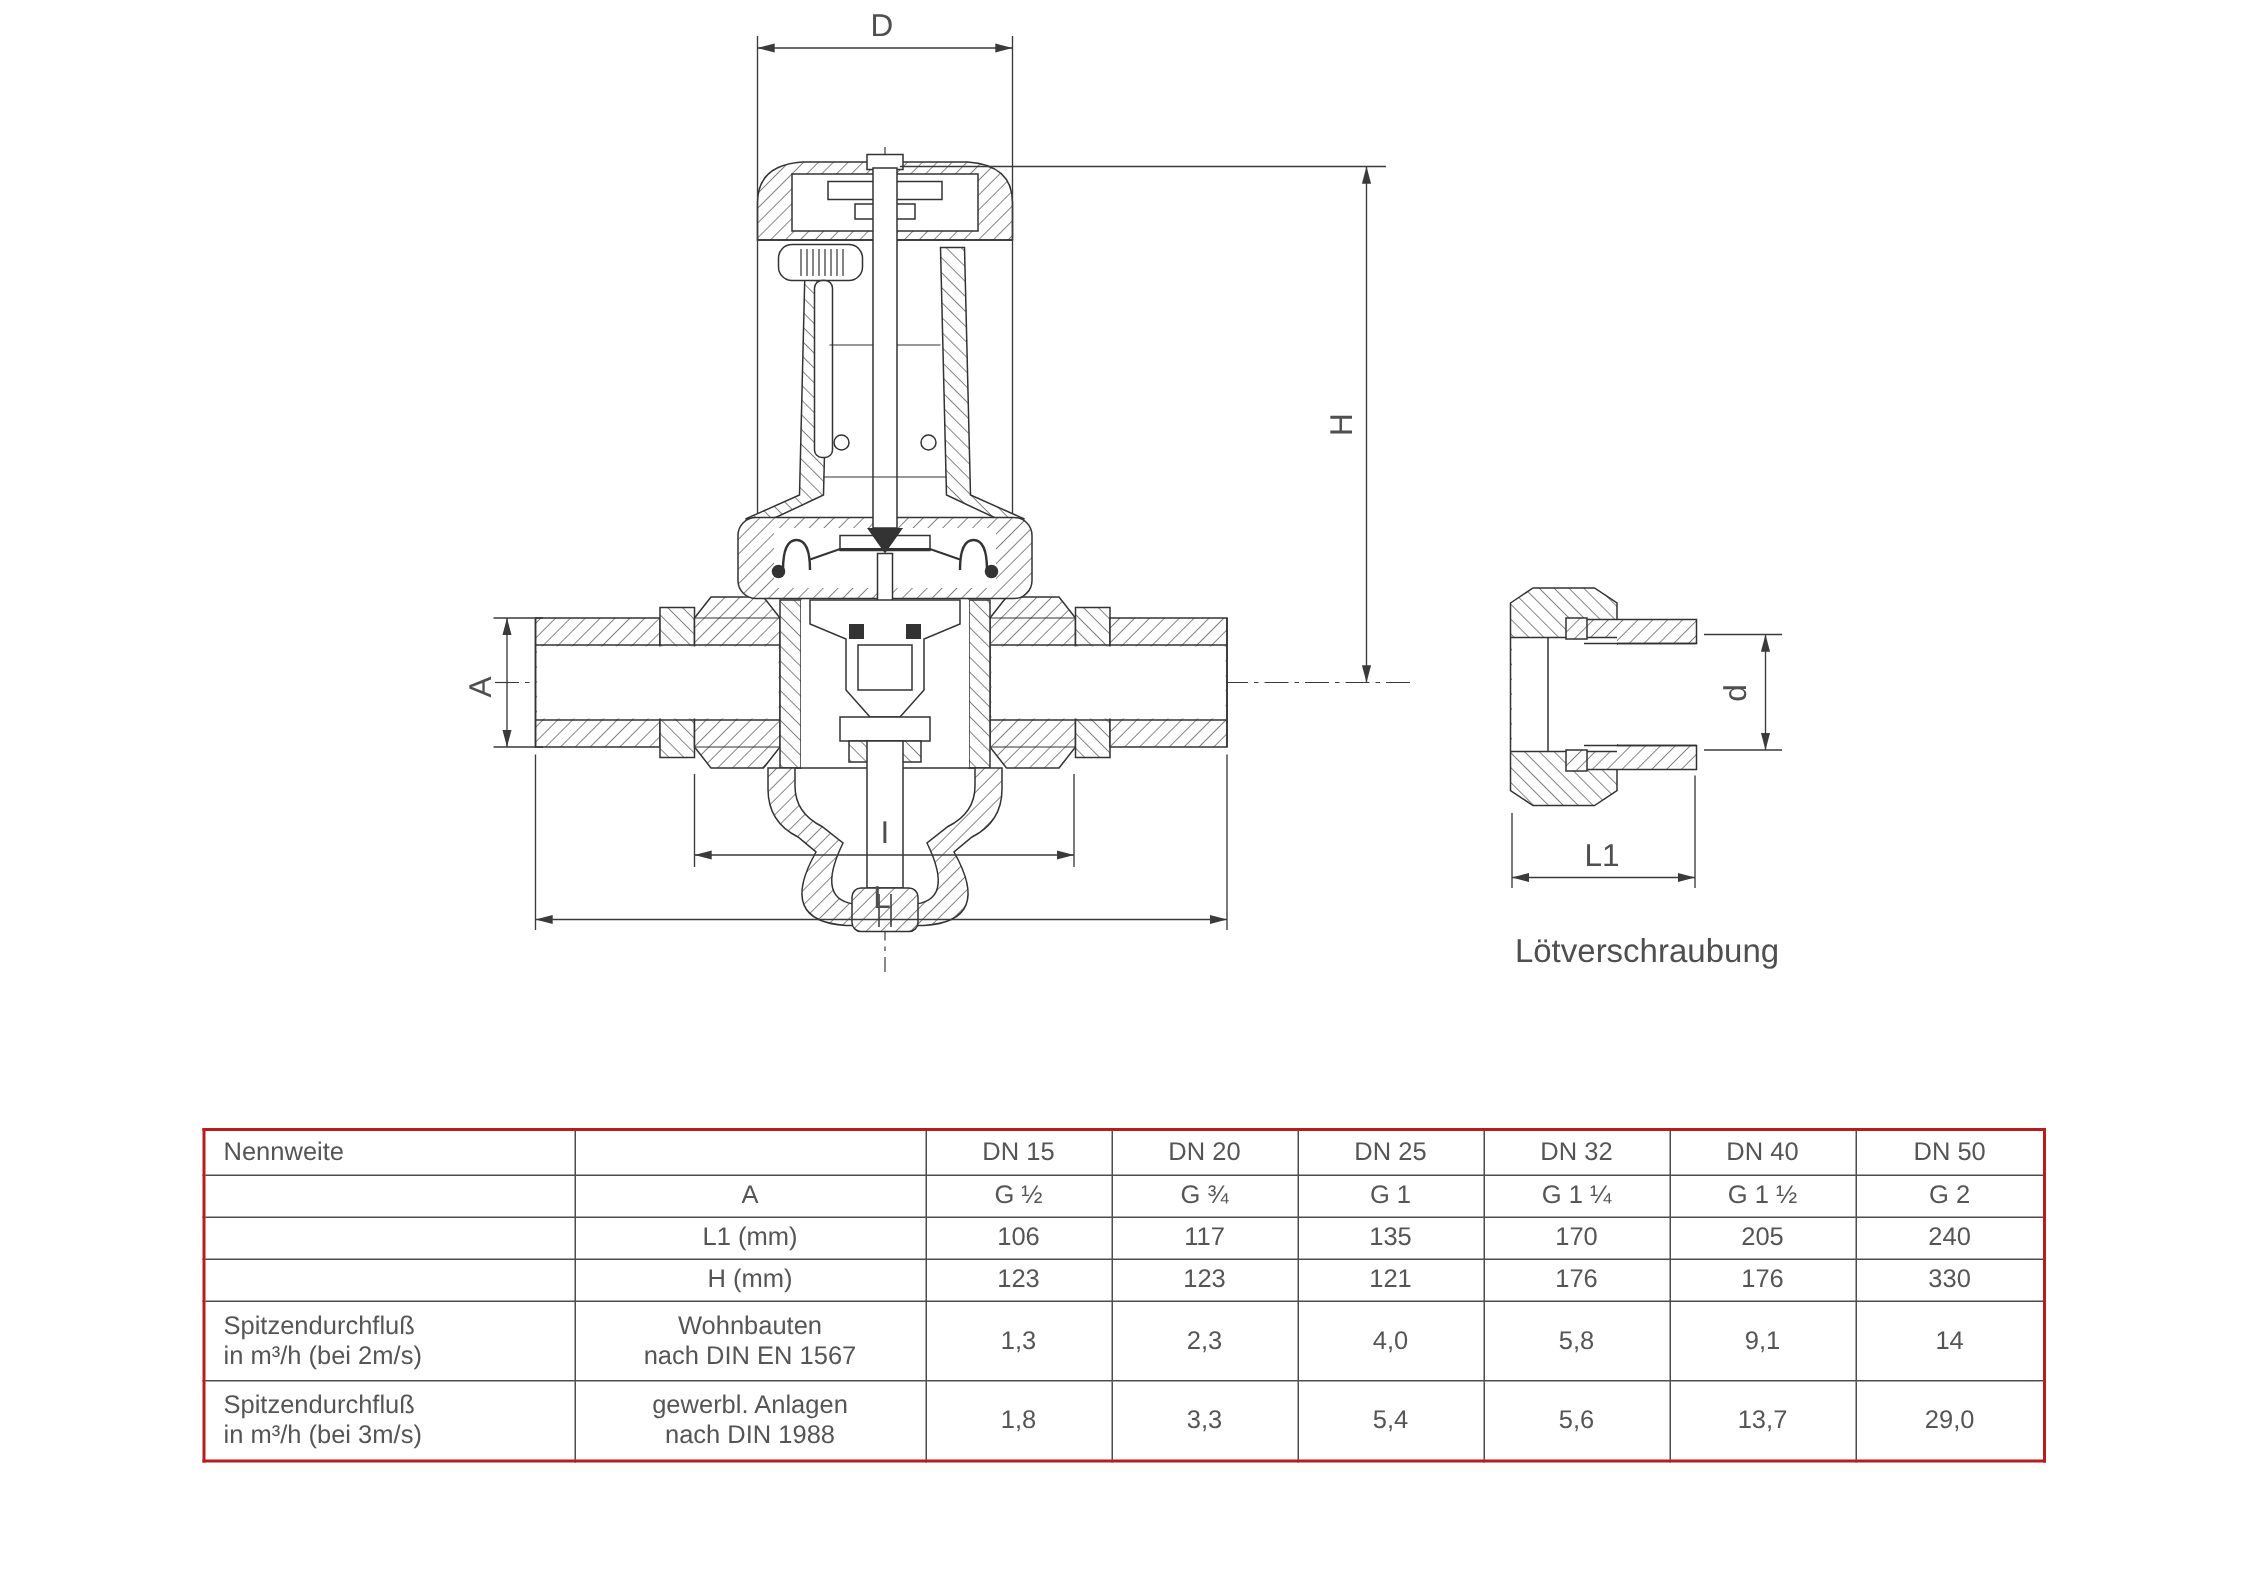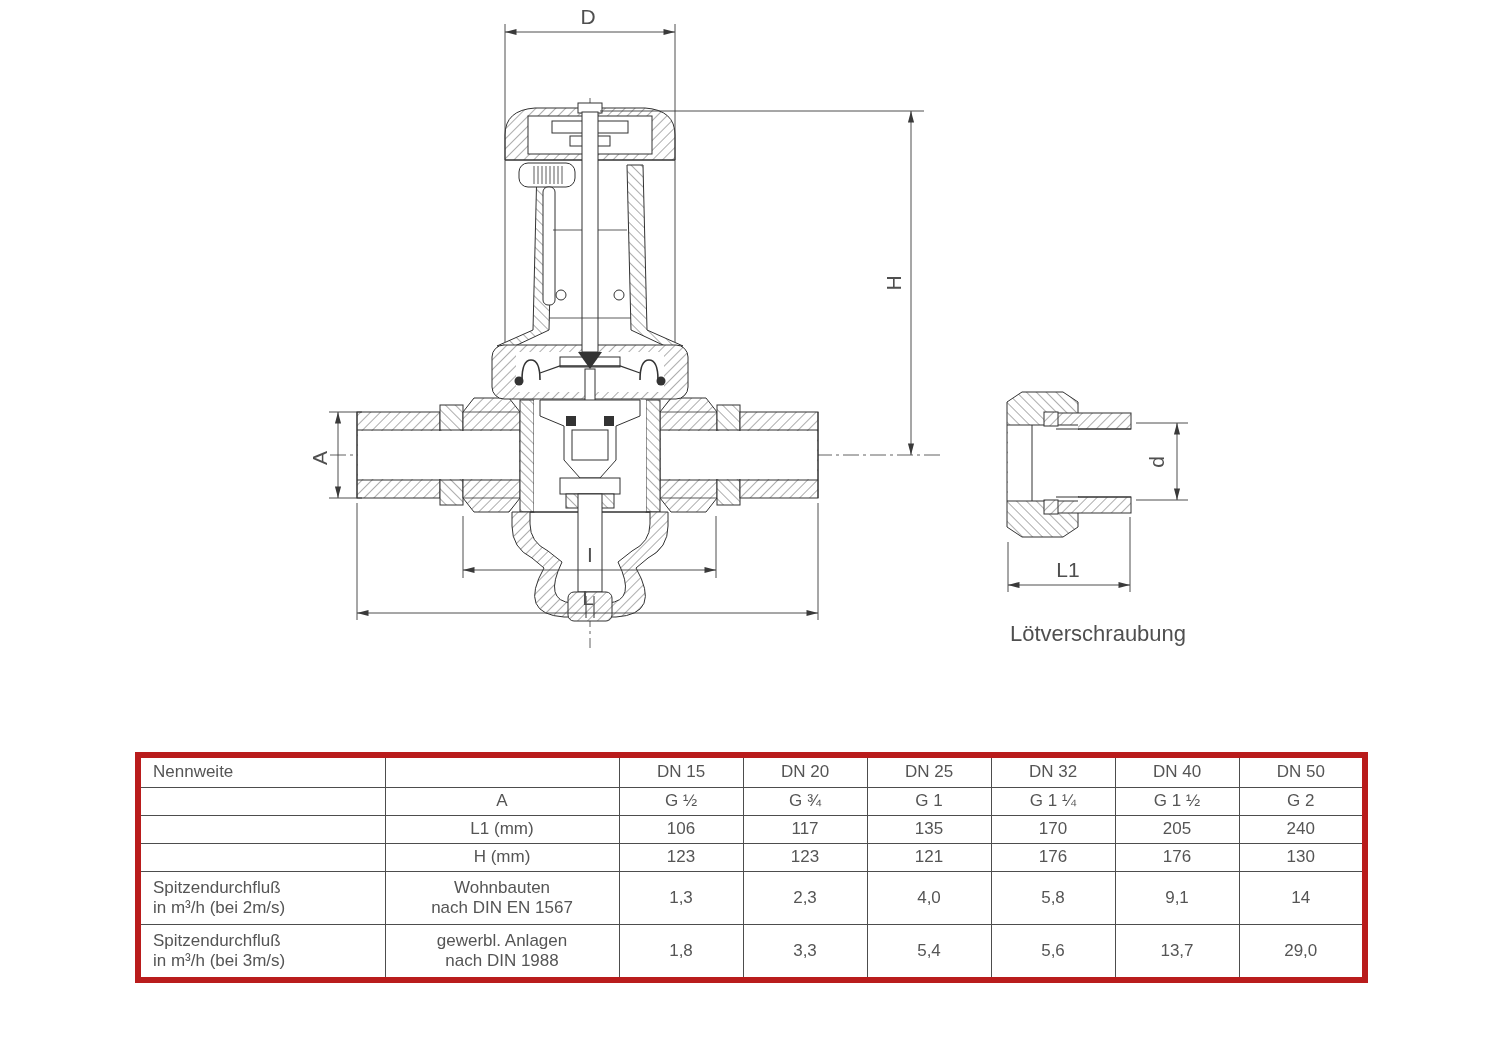--- a/index.html
+++ b/index.html
@@ -19,21 +19,21 @@
   .caption-label{
     font-family:"Liberation Sans", sans-serif;
     font-size:22px;
     fill:#4f4f4f;
   }
   table.spec-table{
     position:absolute;
     left:135px;top:752px;
     border-collapse:collapse;
     table-layout:fixed;
-    border:6px solid #b91c1c;
+    border:2px solid #b91c1c;
     font-size:17px;
     color:#555;
   }
   .spec-table th,.spec-table td{
     border:1px solid #4d4d4d;
     font-weight:normal;
     text-align:center;
     padding:1px 6px;
     height:25px;
     line-height:1.2;
@@ -271,21 +271,21 @@
           <td class="c-val">240</td>
         </tr>
         <tr>
           <td class="c-group"></td>
           <td class="c-label">H (mm)</td>
           <td class="c-val">123</td>
           <td class="c-val">123</td>
           <td class="c-val">121</td>
           <td class="c-val">176</td>
           <td class="c-val">176</td>
-          <td class="c-val">130</td>
+          <td class="c-val">330</td>
         </tr>
         <tr class="tall">
           <td class="c-group">Spitzendurchfluß<br>in m³/h (bei 2m/s)</td>
           <td class="c-label">Wohnbauten<br>nach DIN EN 1567</td>
           <td class="c-val">1,3</td>
           <td class="c-val">2,3</td>
           <td class="c-val">4,0</td>
           <td class="c-val">5,8</td>
           <td class="c-val">9,1</td>
           <td class="c-val">14</td>

